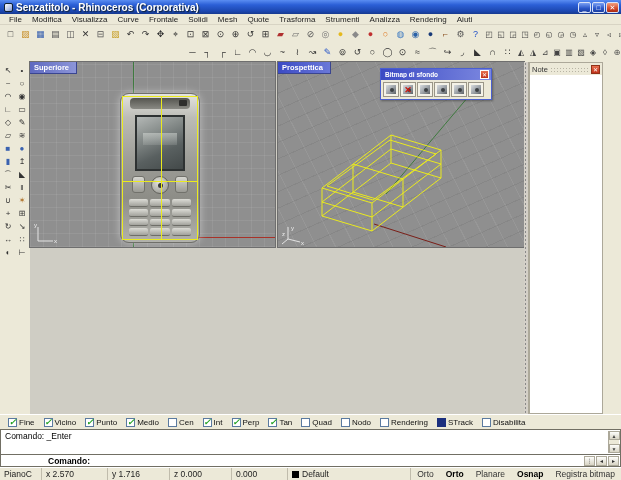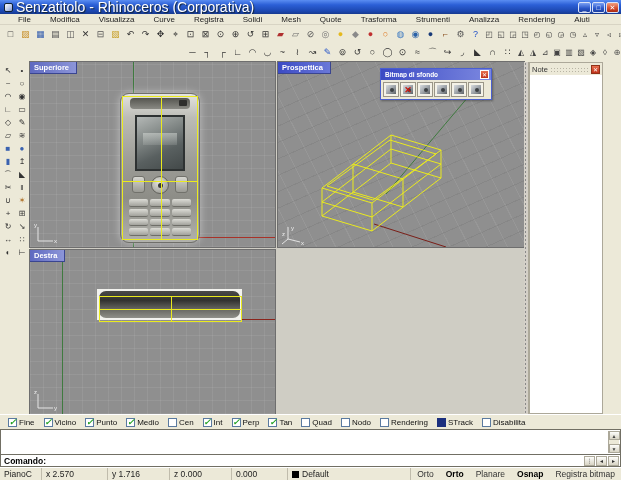--- a/index.html
+++ b/index.html
@@ -6,31 +6,31 @@
   html,body { width:621px; height:480px; overflow:hidden; }
   body { font-family:"Liberation Sans", sans-serif; background:#ece9d8; position:relative; }
   #app { position:absolute; inset:0; width:621px; height:480px; background:#ece9d8; }
 
   
   .titlebar { position:absolute; left:0; top:0; width:621px; height:14px;
     background:linear-gradient(180deg,#5a8df2 0%,#2b5fd6 35%,#1c47b0 80%,#16398f 100%);
     display:flex; align-items:center; padding:0 2px; }
   .app-icon { width:9px; height:9px; margin:0 3px 0 2px; border-radius:2px;
     background:linear-gradient(135deg,#ffffff,#b9c6e8 60%,#7e92c8); border:1px solid #123; }
-  .title-text { color:#fff; font-size:14px; font-weight:normal; text-shadow:1px 1px 1px #123;
+  .title-text { color:#fff; font-size:10px; font-weight:bold; text-shadow:1px 1px 1px #123;
     white-space:nowrap; overflow:hidden; flex:1; }
   .win-controls { display:flex; gap:1px; margin-left:auto; }
   .win-btn { width:13px; height:11px; font-size:7px; line-height:10px; text-align:center; color:#fff;
     background:linear-gradient(180deg,#7aa0f4,#2a56c8 60%,#1c3fa0); border:1px solid #d8e2f8; border-radius:2px; }
   .win-btn[data-name="close-button"] { background:linear-gradient(180deg,#f0a080,#d75030 55%,#a82810); }
 
   
   .menubar { position:absolute; left:0; top:14px; width:621px; height:11px; background:#ece9d8;
     display:flex; align-items:center; padding-left:4px; border-bottom:1px solid #d8d4c4; }
-  .menu-item { font-size:8px; color:#222; padding:0 5px; white-space:nowrap;margin-left:9px; }
+  .menu-item { font-size:8px; color:#222; padding:0 5px; white-space:nowrap; }
 
   
   .tbrow1 { position:absolute; left:0; top:26px; width:621px; height:17px; display:flex; align-items:center; padding:0 3px; }
   .tbrow2 { position:absolute; left:0; top:43px; width:621px; height:19px; display:flex; align-items:center; padding:0 3px; }
   .tb-group { display:flex; align-items:center; }
   .tb-curve { margin-left:182px; }
   .tb-right { margin-left:auto; margin-right:2px; }
   .tbi { width:15px; height:15px; font-size:9px; line-height:15px; text-align:center; color:#333; cursor:default; }
   .tbi.sm { width:12px; height:13px; font-size:8px; line-height:13px; }
 
@@ -158,21 +158,21 @@
   .cmdhist { position:absolute; left:0; top:429px; width:621px; height:26px; background:#fff;
     border:1px solid #716f64; padding:1px 14px 1px 4px; }
   .cmd-line { font-size:8.5px; line-height:11px; color:#000; white-space:pre; overflow:hidden; }
   .cmd-scroll { position:absolute; right:1px; top:1px; bottom:1px; width:11px; background:#ece9d8;
     display:flex; flex-direction:column; justify-content:space-between; align-items:center; border-left:1px solid #aca899; }
   .sc-btn { width:11px; height:9px; font-size:5px; line-height:9px; text-align:center; color:#444;
     background:linear-gradient(180deg,#fdfdfb,#d8d4c4); border:1px solid #aca899; }
 
   .cmdinput { position:absolute; left:0; top:455px; width:621px; height:12px; background:#fff;
     border:1px solid #716f64; border-top:none; display:flex; align-items:center; }
-  .cmd-prompt { font-size:8.5px; font-weight:bold; color:#000; padding:16px 3px; }
+  .cmd-prompt { font-size:8.5px; font-weight:bold; color:#000; padding:16px 3px;margin-left:44px; }
   .cmd-input { flex:1; height:100%; }
   .cmd-btns { display:flex; gap:1px; margin-right:1px; }
   .cmd-btn { width:11px; height:10px; font-size:6px; line-height:9px; text-align:center; color:#333;
     background:linear-gradient(180deg,#fdfdfb,#d8d4c4); border:1px solid #aca899; }
 
   
   .statusbar { position:absolute; left:0; top:467px; width:621px; height:13px; background:#ece9d8;
     border-top:1px solid #fff; display:flex; align-items:center; font-size:8.5px; color:#222; }
   .sb-cell { border-right:1px solid #c0bcac; padding:0 4px; line-height:11px; white-space:nowrap; overflow:hidden; height:100%; display:flex; align-items:center; }
   .sb-cplane { width:42px; }
@@ -197,21 +197,21 @@
         <span class="win-btn" data-name="close-button">✕</span>
       </span>
   </div>
 
   <div class="menubar" data-name="menu-bar">
 
   <span class="menu-item" data-name="menu-item">File</span>
       <span class="menu-item" data-name="menu-item">Modifica</span>
       <span class="menu-item" data-name="menu-item">Visualizza</span>
       <span class="menu-item" data-name="menu-item">Curve</span>
-      <span class="menu-item" data-name="menu-item">Registra</span>
+      <span class="menu-item" data-name="menu-item">Frontale</span>
       <span class="menu-item" data-name="menu-item">Solidi</span>
       <span class="menu-item" data-name="menu-item">Mesh</span>
       <span class="menu-item" data-name="menu-item">Quote</span>
       <span class="menu-item" data-name="menu-item">Trasforma</span>
       <span class="menu-item" data-name="menu-item">Strumenti</span>
       <span class="menu-item" data-name="menu-item">Analizza</span>
       <span class="menu-item" data-name="menu-item">Rendering</span>
       <span class="menu-item" data-name="menu-item">Aiuti</span>
     </div>
 
@@ -435,39 +435,20 @@
           <line x1="7" y1="18" x2="19" y2="21"></line>
             <line x1="7" y1="18" x2="7" y2="6"></line>
             <line x1="7" y1="18" x2="1" y2="23"></line>
           <text x="20" y="24">x</text>
           <text x="10" y="9">y</text>
           <text x="1" y="15">z</text>
         </svg>
       </div>
 
 
-      <div class="vp vp-right" data-name="viewport-destra">
-        <div class="grid-layer" data-name="grid"></div>
-        <div class="axis-v" data-name="z-axis-line"></div>
-        <div class="bmp-side" data-name="background-bitmap-phone-side">
-            <div class="side-shape"></div>
-          </div>
-        <div class="axis-h" data-name="y-axis-line"></div>
-        <div class="sel-side" data-name="selection-wireframe-right">
-            <i class="vl"></i>
-            <i class="hl"></i>
-          </div>
-        <div class="vp-label" data-name="viewport-label-destra">Destra</div>
-        <svg class="ax" width="26" height="24" viewBox="0 0 26 24" data-name="axis-indicator">
-          <line x1="5" y1="20" x2="20" y2="20"></line>
-            <line x1="5" y1="20" x2="5" y2="6"></line>
-          <text x="21" y="22">y</text>
-          <text x="1" y="6">z</text>
-        </svg>
-      </div>
     </div>
 
     <div class="notes-panel" data-name="notes-panel">
       <div class="notes-grip" data-name="panel-grip"></div>
       <div class="notes-inner">
         <div class="notes-header" data-name="notes-header">
           <span class="notes-title" data-name="notes-title">Note</span>
           <span class="notes-filler" data-name="notes-drag-texture"></span>
           <span class="notes-close" data-name="notes-close-button">✕</span>
         </div>
@@ -538,20 +519,21 @@
         <span class="cb-t" data-name="checkbox-label">STrack</span>
       </span>
 
       <span class="osnap-item" data-name="osnap-disabilita" data-state="unchecked">
         <i class="cb" data-name="checkbox-box"></i>
         <span class="cb-t" data-name="checkbox-label">Disabilita</span>
       </span>
     </div>
 
   <div class="cmdhist" data-name="command-history">
+    <div class="cmd-line" data-name="command-history-line-2">Comando: _Enter</div>
     <div class="cmd-scroll" data-name="command-history-scrollbar">
       <span class="sc-btn" data-name="scroll-up-button">▲</span>
       <span class="sc-btn" data-name="scroll-down-button">▼</span>
     </div>
   </div>
 
   <div class="cmdinput" data-name="command-input-row">
     <span class="cmd-prompt" data-name="command-prompt-label">Comando:</span>
     <span class="cmd-input" data-name="command-input"></span>
     <span class="cmd-btns">

